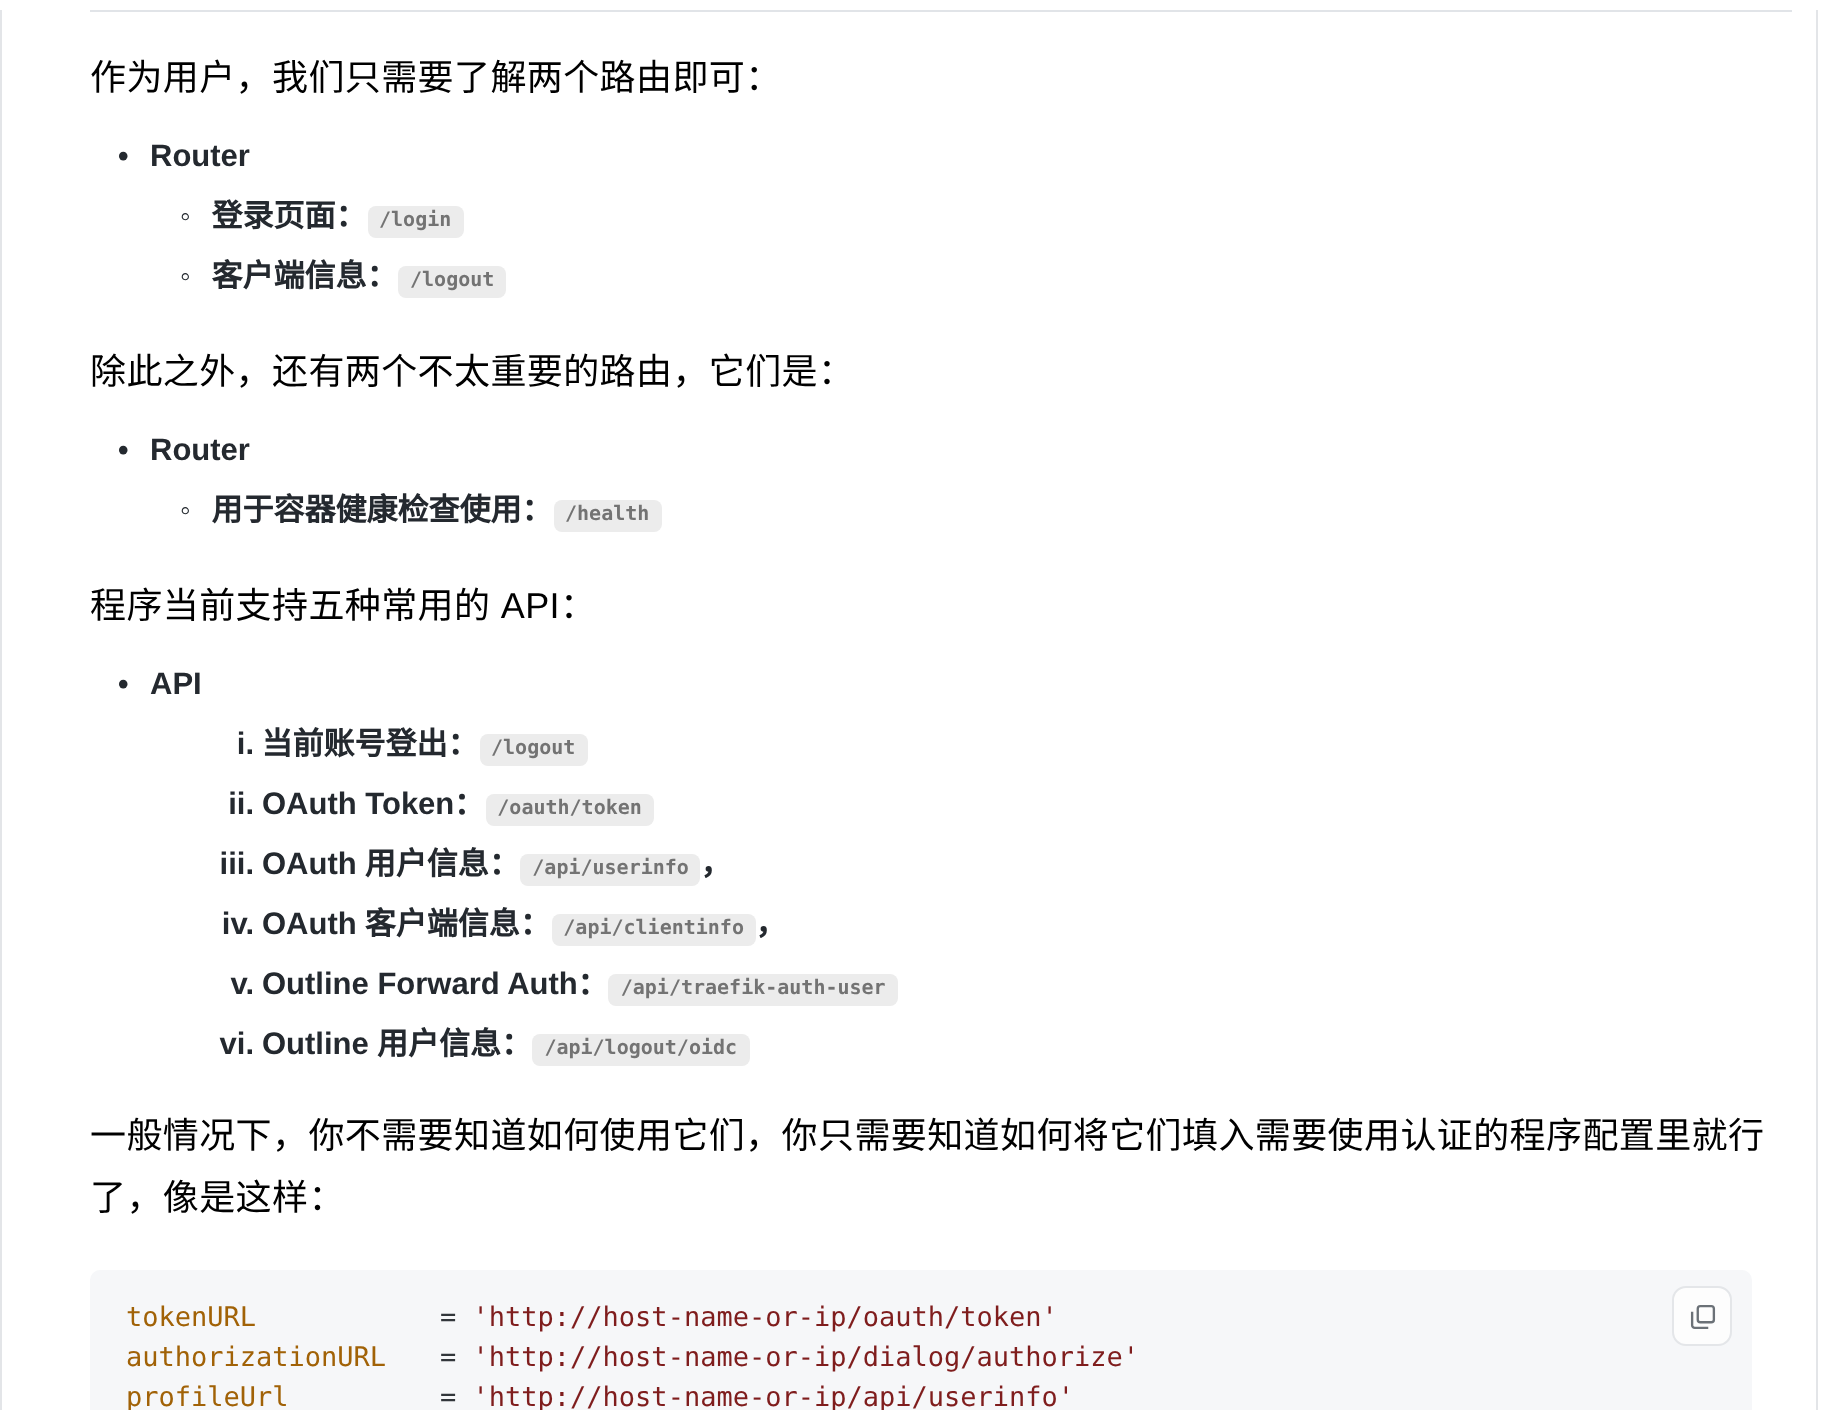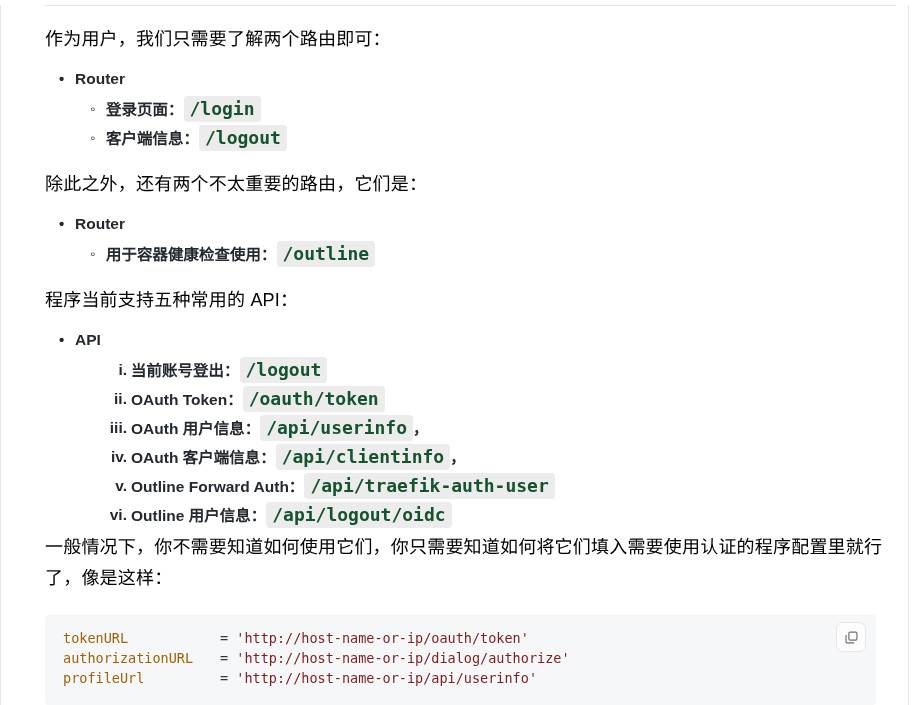--- a/index.html
+++ b/index.html
@@ -55,21 +55,21 @@
   p {
     margin: 0;
     font-size: 18px;
     line-height: 31px;
     color: #000000;
     letter-spacing: 0.2px;
   }
   p.para-1 { margin-top: 18px; }
   p.para-2 { margin-top: 16px; }
   p.para-3 { margin-top: 16px; }
-  p.para-4 { margin-top: 2px; width: 846px; }
+  p.para-4 { margin-top: 14px; width: 846px; }
 
   ul {
     margin: 9px 0 0 0;
     padding-left: 30px;
     list-style: none;
     font-weight: bold;
   }
   ul > li.lvl1 {
     position: relative;
     font-size: 15.5px;
@@ -128,25 +128,25 @@
     width: 26px;
     text-align: right;
     top: 0;
     font-size: 15.5px;
     line-height: 28px;
     color: #24292f;
   }
 
   code.inline {
     font-family: "DejaVu Sans Mono", "Liberation Mono", monospace;
-    font-size: 18px;
+    font-size: 10px;
     background: #ececec;
     border-radius: 4px;
     padding: 2px 6px 3px 6px;
-    color: #14532d;
+    color: #737373;
     white-space: nowrap;
   }
   .comma {
     font-size: 15.5px;
     color: #24292f;
   }
 
   .codeblock-wrap {
     position: relative;
     margin-top: 20px;
@@ -217,21 +217,21 @@
       </li>
     </ul>
 
     <p class="para-2">除此之外，还有两个不太重要的路由，它们是：</p>
 
     <ul>
       <li class="lvl1">
         <span class="li-label">Router</span>
         <ul class="sub">
           <li>
-            <span>用于容器健康检查使用：</span><code class="inline">/outline</code>
+            <span>用于容器健康检查使用：</span><code class="inline">/health</code>
           </li>
         </ul>
       </li>
     </ul>
 
     <p class="para-3">程序当前支持五种常用的 API：</p>
 
     <ul>
       <li class="lvl1">
         <span class="li-label">API</span>

